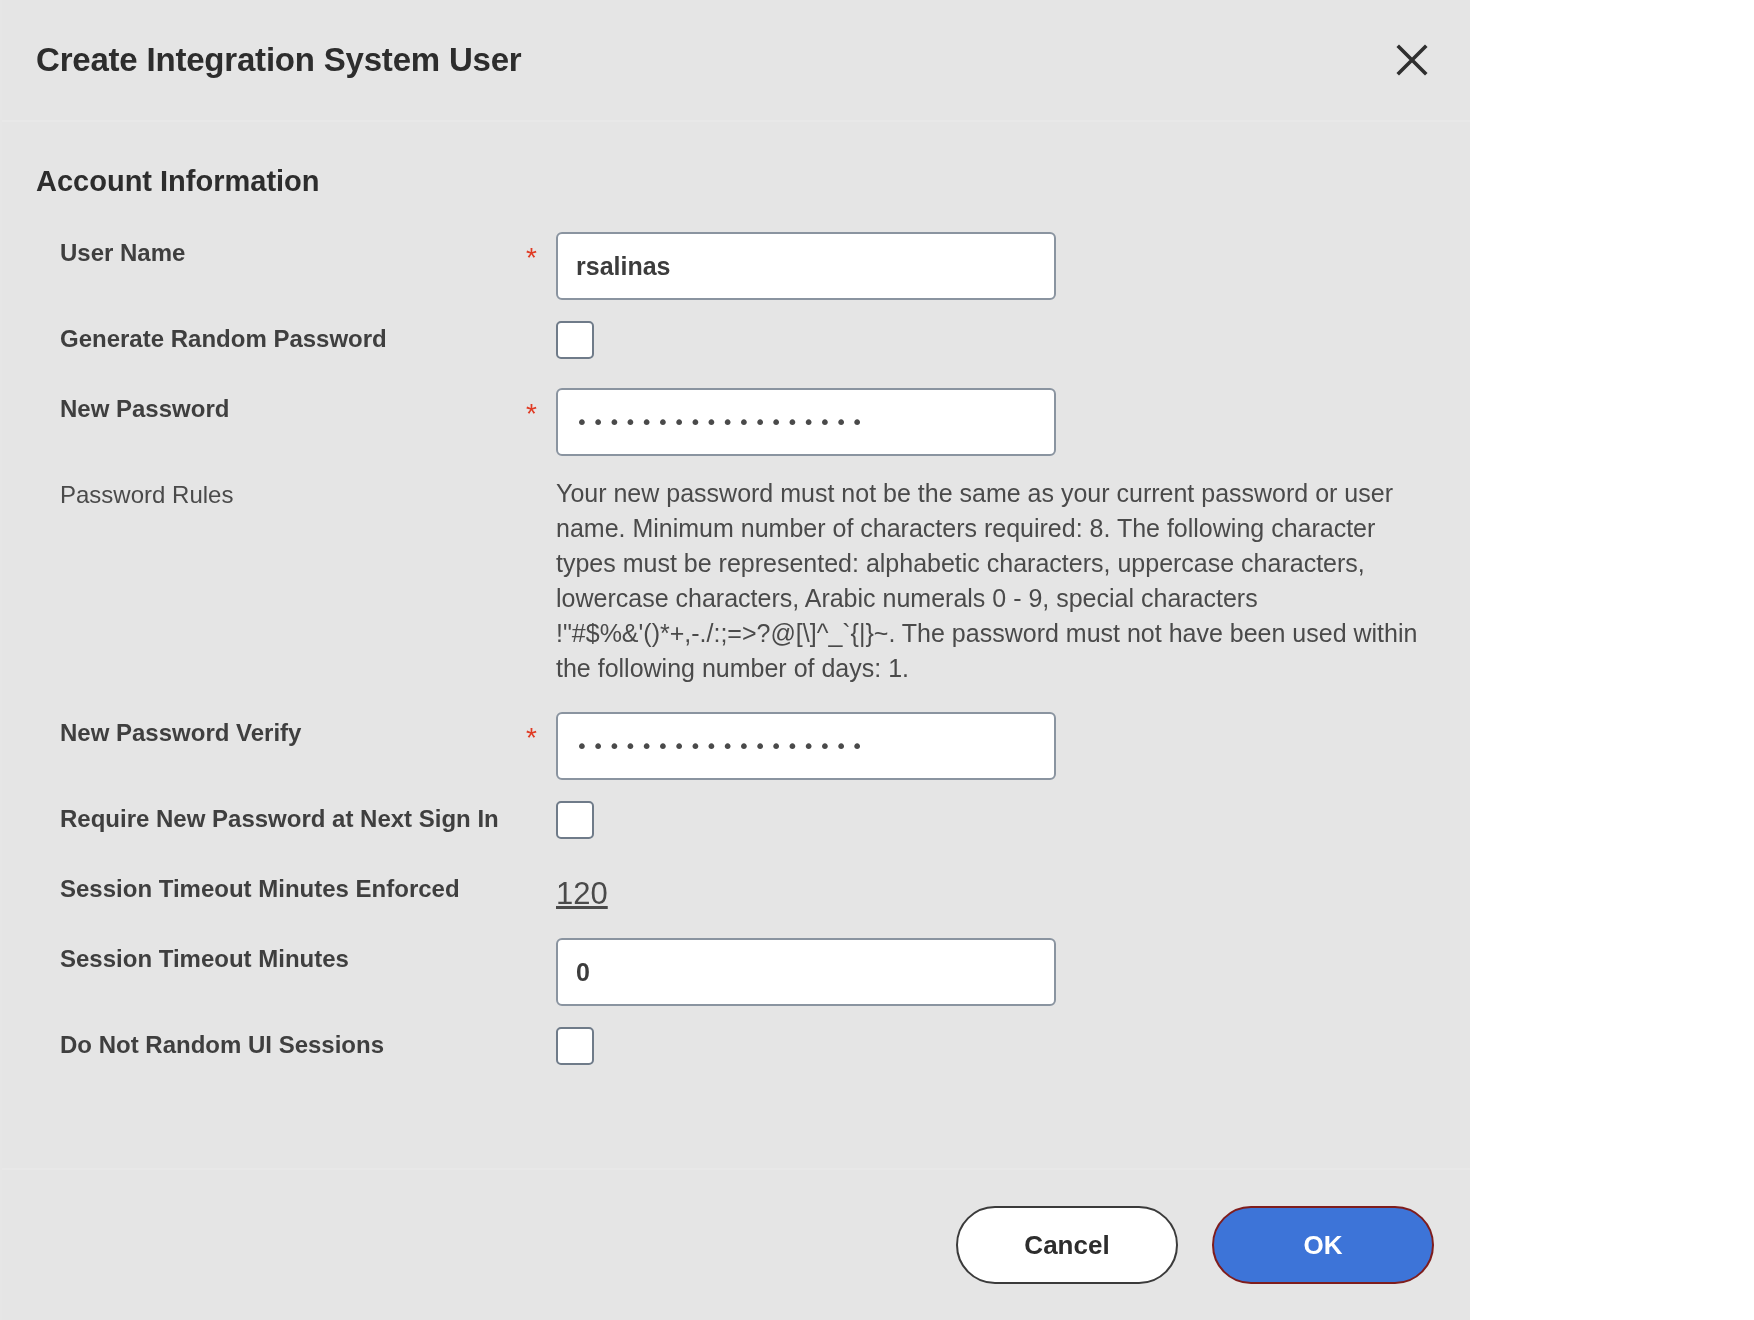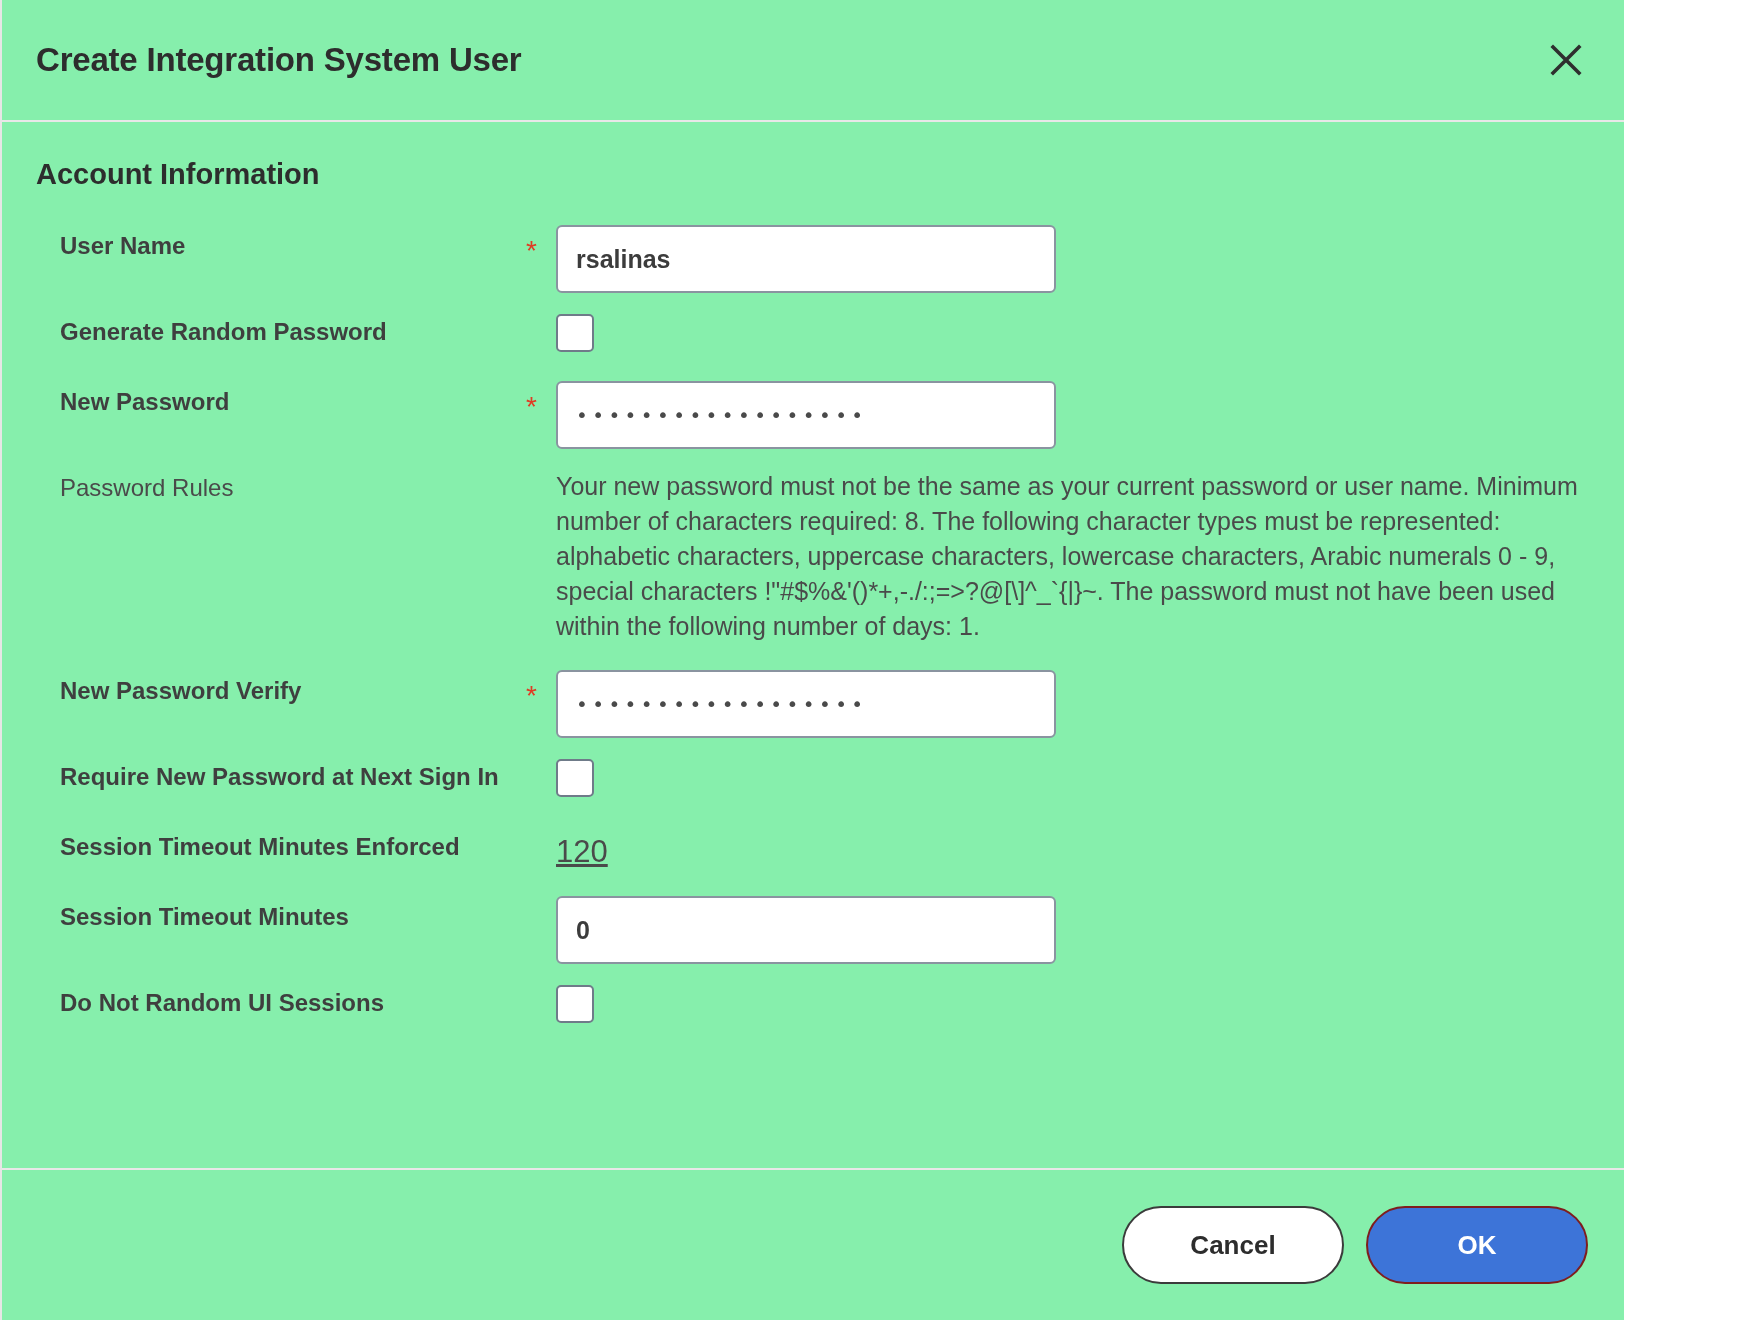--- a/index.html
+++ b/index.html
@@ -8,23 +8,23 @@
     padding: 0;
     width: 1754px;
     height: 1320px;
     background: #ffffff;
     font-family: "Liberation Sans", sans-serif;
     -webkit-font-smoothing: antialiased;
   }
 
   .dialog {
     position: relative;
-    width: 1624px;
+    width: 1470px;
     height: 1320px;
-    background: #86efac;
+    background: #e5e5e5;
     border-left: 2px solid #e6e6e6;
     display: flex;
     flex-direction: column;
     overflow: hidden;
   }
 
   
   .dialog-header {
     position: relative;
     height: 122px;
@@ -61,21 +61,21 @@
   .dialog-body {
     flex: 1 1 auto;
     padding: 36px 34px 0 34px;
     overflow: hidden;
   }
 
   .section-title {
     font-size: 29px;
     font-weight: bold;
     color: #2d2d2d;
-    margin: 0 0 34px 0;
+    margin: 7px 0 34px 0;
   }
 
   .form-row {
     display: flex;
     align-items: flex-start;
     min-height: 52px;
     margin-bottom: 18px;
     margin-left: 24px;
   }
 
@@ -170,21 +170,21 @@
 
   
   .dialog-footer {
     flex: 0 0 152px;
     height: 152px;
     border-top: 2px solid #e8e8e8;
     display: flex;
     align-items: center;
     justify-content: flex-end;
     padding: 0 36px;
-    gap: 22px;
+    gap: 34px;
   }
   .btn {
     font-family: "Liberation Sans", sans-serif;
     font-size: 26px;
     font-weight: bold;
     border-radius: 40px;
     cursor: pointer;
     padding: 0 46px;
     height: 78px;
     line-height: 74px;

